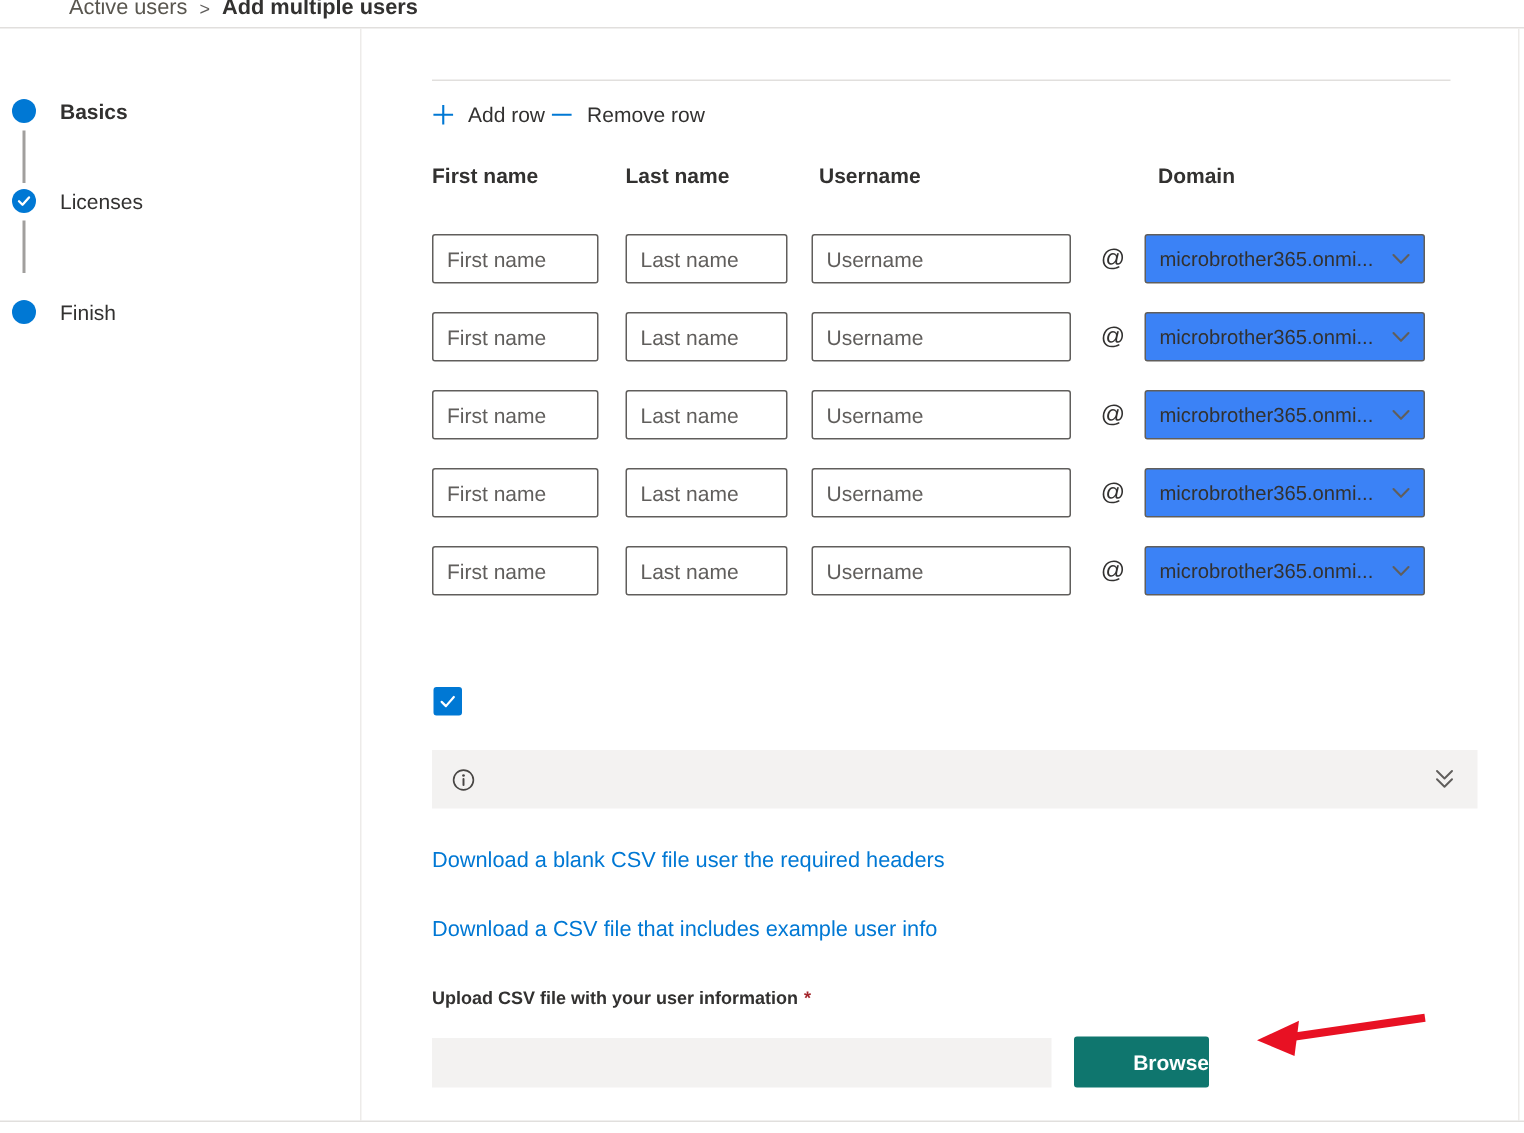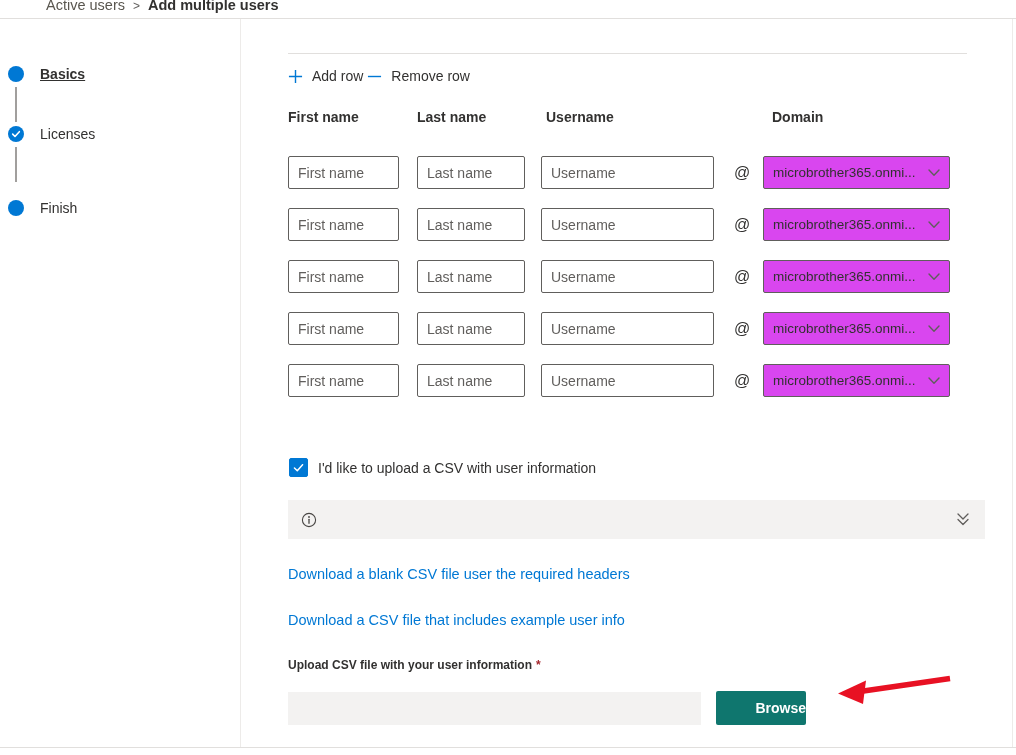--- a/index.html
+++ b/index.html
@@ -18,41 +18,41 @@
   .hr-top { position: absolute; left: 0; top: 18px; width: 1016px; height: 1px; background: #e1dfdd; }
   .hr-bottom { position: absolute; left: 0; top: 747px; width: 1016px; height: 1px; background: #e1dfdd; }
   .v-divider { position: absolute; left: 240px; top: 19px; width: 1px; height: 728px; background: #edebe9; }
   .right-border { position: absolute; left: 1012px; top: 19px; width: 1px; height: 728px; background: #edebe9; }
   .content-divider { position: absolute; left: 288px; top: 53px; width: 679px; height: 1px; background: #e1dfdd; }
   
   .wizard { position: absolute; left: 0; top: 0; }
   .step { position: absolute; display: flex; align-items: center; }
   .step-dot { width: 16px; height: 16px; border-radius: 50%; background: #0078d4; position: absolute; left: 8px; top: 50%; transform: translateY(-50%); display: flex; align-items: center; justify-content: center; }
   .step-label { position: absolute; left: 40px; font-size: 14px; color: #323130; white-space: nowrap; }
-  .step-label.current { font-weight: 700; text-decoration: underline; }
+  .step-label.current { font-weight: 700; }
   .step-connector { position: absolute; left: 15px; width: 2px; background: #a19f9d; }
   
   .toolbar { position: absolute; left: 288px; top: 66px; display: flex; align-items: center; }
   .tool-btn { display: flex; align-items: center; gap: 9px; background: transparent; border: none; font-family: inherit; font-size: 14px; color: #323130; cursor: pointer; padding: 2px 4px 2px 0; }
   .col-headers { position: absolute; top: 109px; left: 0; }
   .col-h { position: absolute; font-weight: 700; font-size: 14px; color: #323130; white-space: nowrap; }
   .rows-host { position: absolute; left: 288px; top: 156px; width: 700px; }
   .user-row { position: relative; height: 33px; margin-bottom: 19px; }
   .txt-input {
     position: absolute; height: 33px; border: 1px solid #605e5c; border-radius: 2px;
     font-family: inherit; font-size: 14px; color: #323130; padding: 0 9px; background: #fff; outline: none;
   }
   .txt-input::placeholder { color: #605e5c; opacity: 1; }
   .in-first { left: 0; width: 111px; }
   .in-last  { left: 129px; width: 108px; }
   .in-user  { left: 253px; width: 173px; }
   .at-sign  { position: absolute; left: 441px; top: 0; width: 26px; height: 33px; display: flex; align-items: center; justify-content: center; font-size: 16px; color: #323130; }
   .dd {
     position: absolute; left: 475px; width: 187px; height: 33px; border: 1px solid #605e5c; border-radius: 2px;
-    display: flex; align-items: center; justify-content: space-between; padding: 0 9px; cursor: pointer; background: #d946ef;
+    display: flex; align-items: center; justify-content: space-between; padding: 0 9px; cursor: pointer; background: #3b82f6;
   }
   .dd-text { font-size: 13.5px; color: #323130; white-space: nowrap; overflow: hidden; }
   
   .checkbox-row { position: absolute; left: 289px; top: 458px; display: flex; align-items: center; gap: 10px; cursor: pointer; }
   .checkbox { width: 19px; height: 19px; background: #0078d4; border: 1px solid #0078d4; border-radius: 2px; display: flex; align-items: center; justify-content: center; }
   .checkbox-label { font-size: 14px; color: #323130; }
   .banner { position: absolute; left: 288px; top: 500px; width: 697px; height: 39px; background: #f3f2f1; display: flex; align-items: center; padding: 0 13px; gap: 10px; }
   .banner-text { font-size: 12.5px; color: #323130; letter-spacing: -0.1px; }
   .banner-expand { margin-left: auto; background: transparent; border: none; cursor: pointer; display: flex; align-items: center; padding: 2px; }
   .csv-link { position: absolute; left: 288px; color: #0078d4; font-size: 14.5px; text-decoration: none; cursor: pointer; white-space: nowrap; }
@@ -203,21 +203,20 @@
     </div>
   </div>
 </div>
 
 <div class="checkbox-row">
   <span class="checkbox">
     <svg width="13" height="13" viewBox="0 0 16 16">
         <path d="M3 8.5 L6.5 12 L13 4.5" fill="none" stroke="#ffffff" stroke-width="1.8" stroke-linecap="round" stroke-linejoin="round"></path>
       </svg>
   </span>
-  <span class="checkbox-label">I'd like to upload a CSV with user information</span>
 </div>
 
 <div class="banner">
   <span class="icon">
     <svg width="16" height="16" viewBox="0 0 16 16">
         <circle cx="8" cy="8" r="6.6" fill="none" stroke="#484644" stroke-width="1.1"></circle>
         <circle cx="8" cy="5" r="0.9" fill="#484644"></circle>
         <path d="M8 7.3 V11.3" stroke="#484644" stroke-width="1.3" stroke-linecap="round"></path>
       </svg>
   </span>

